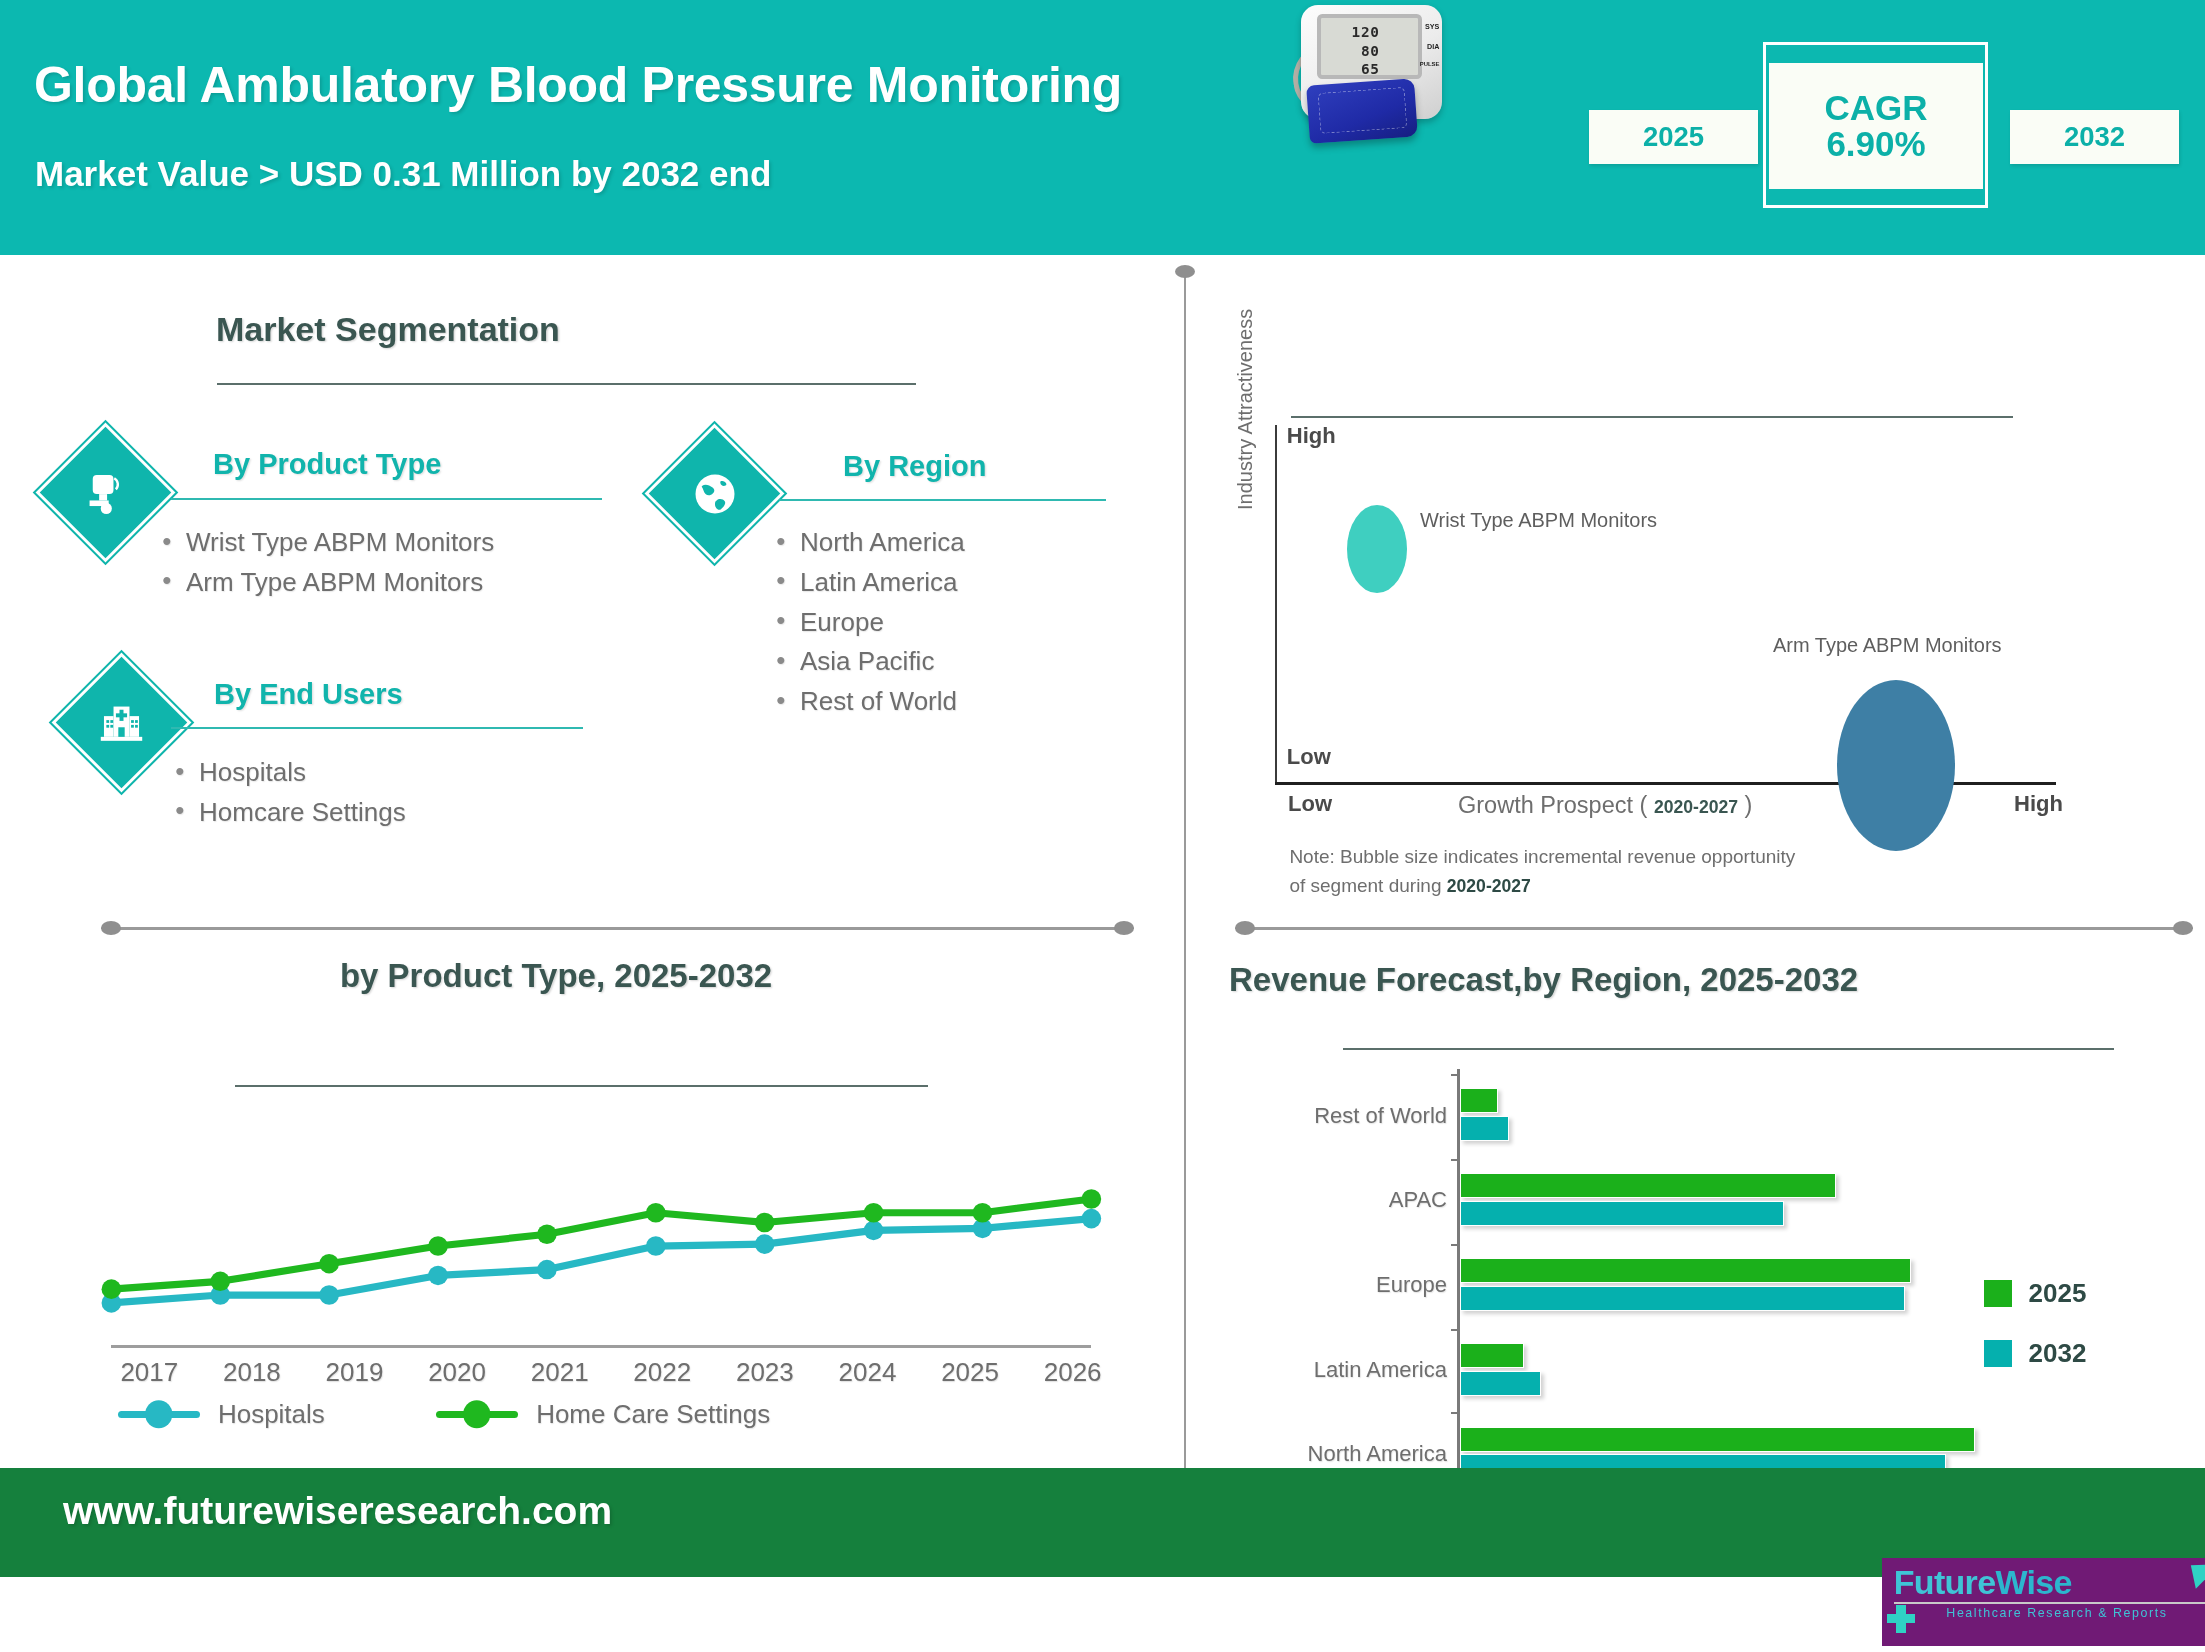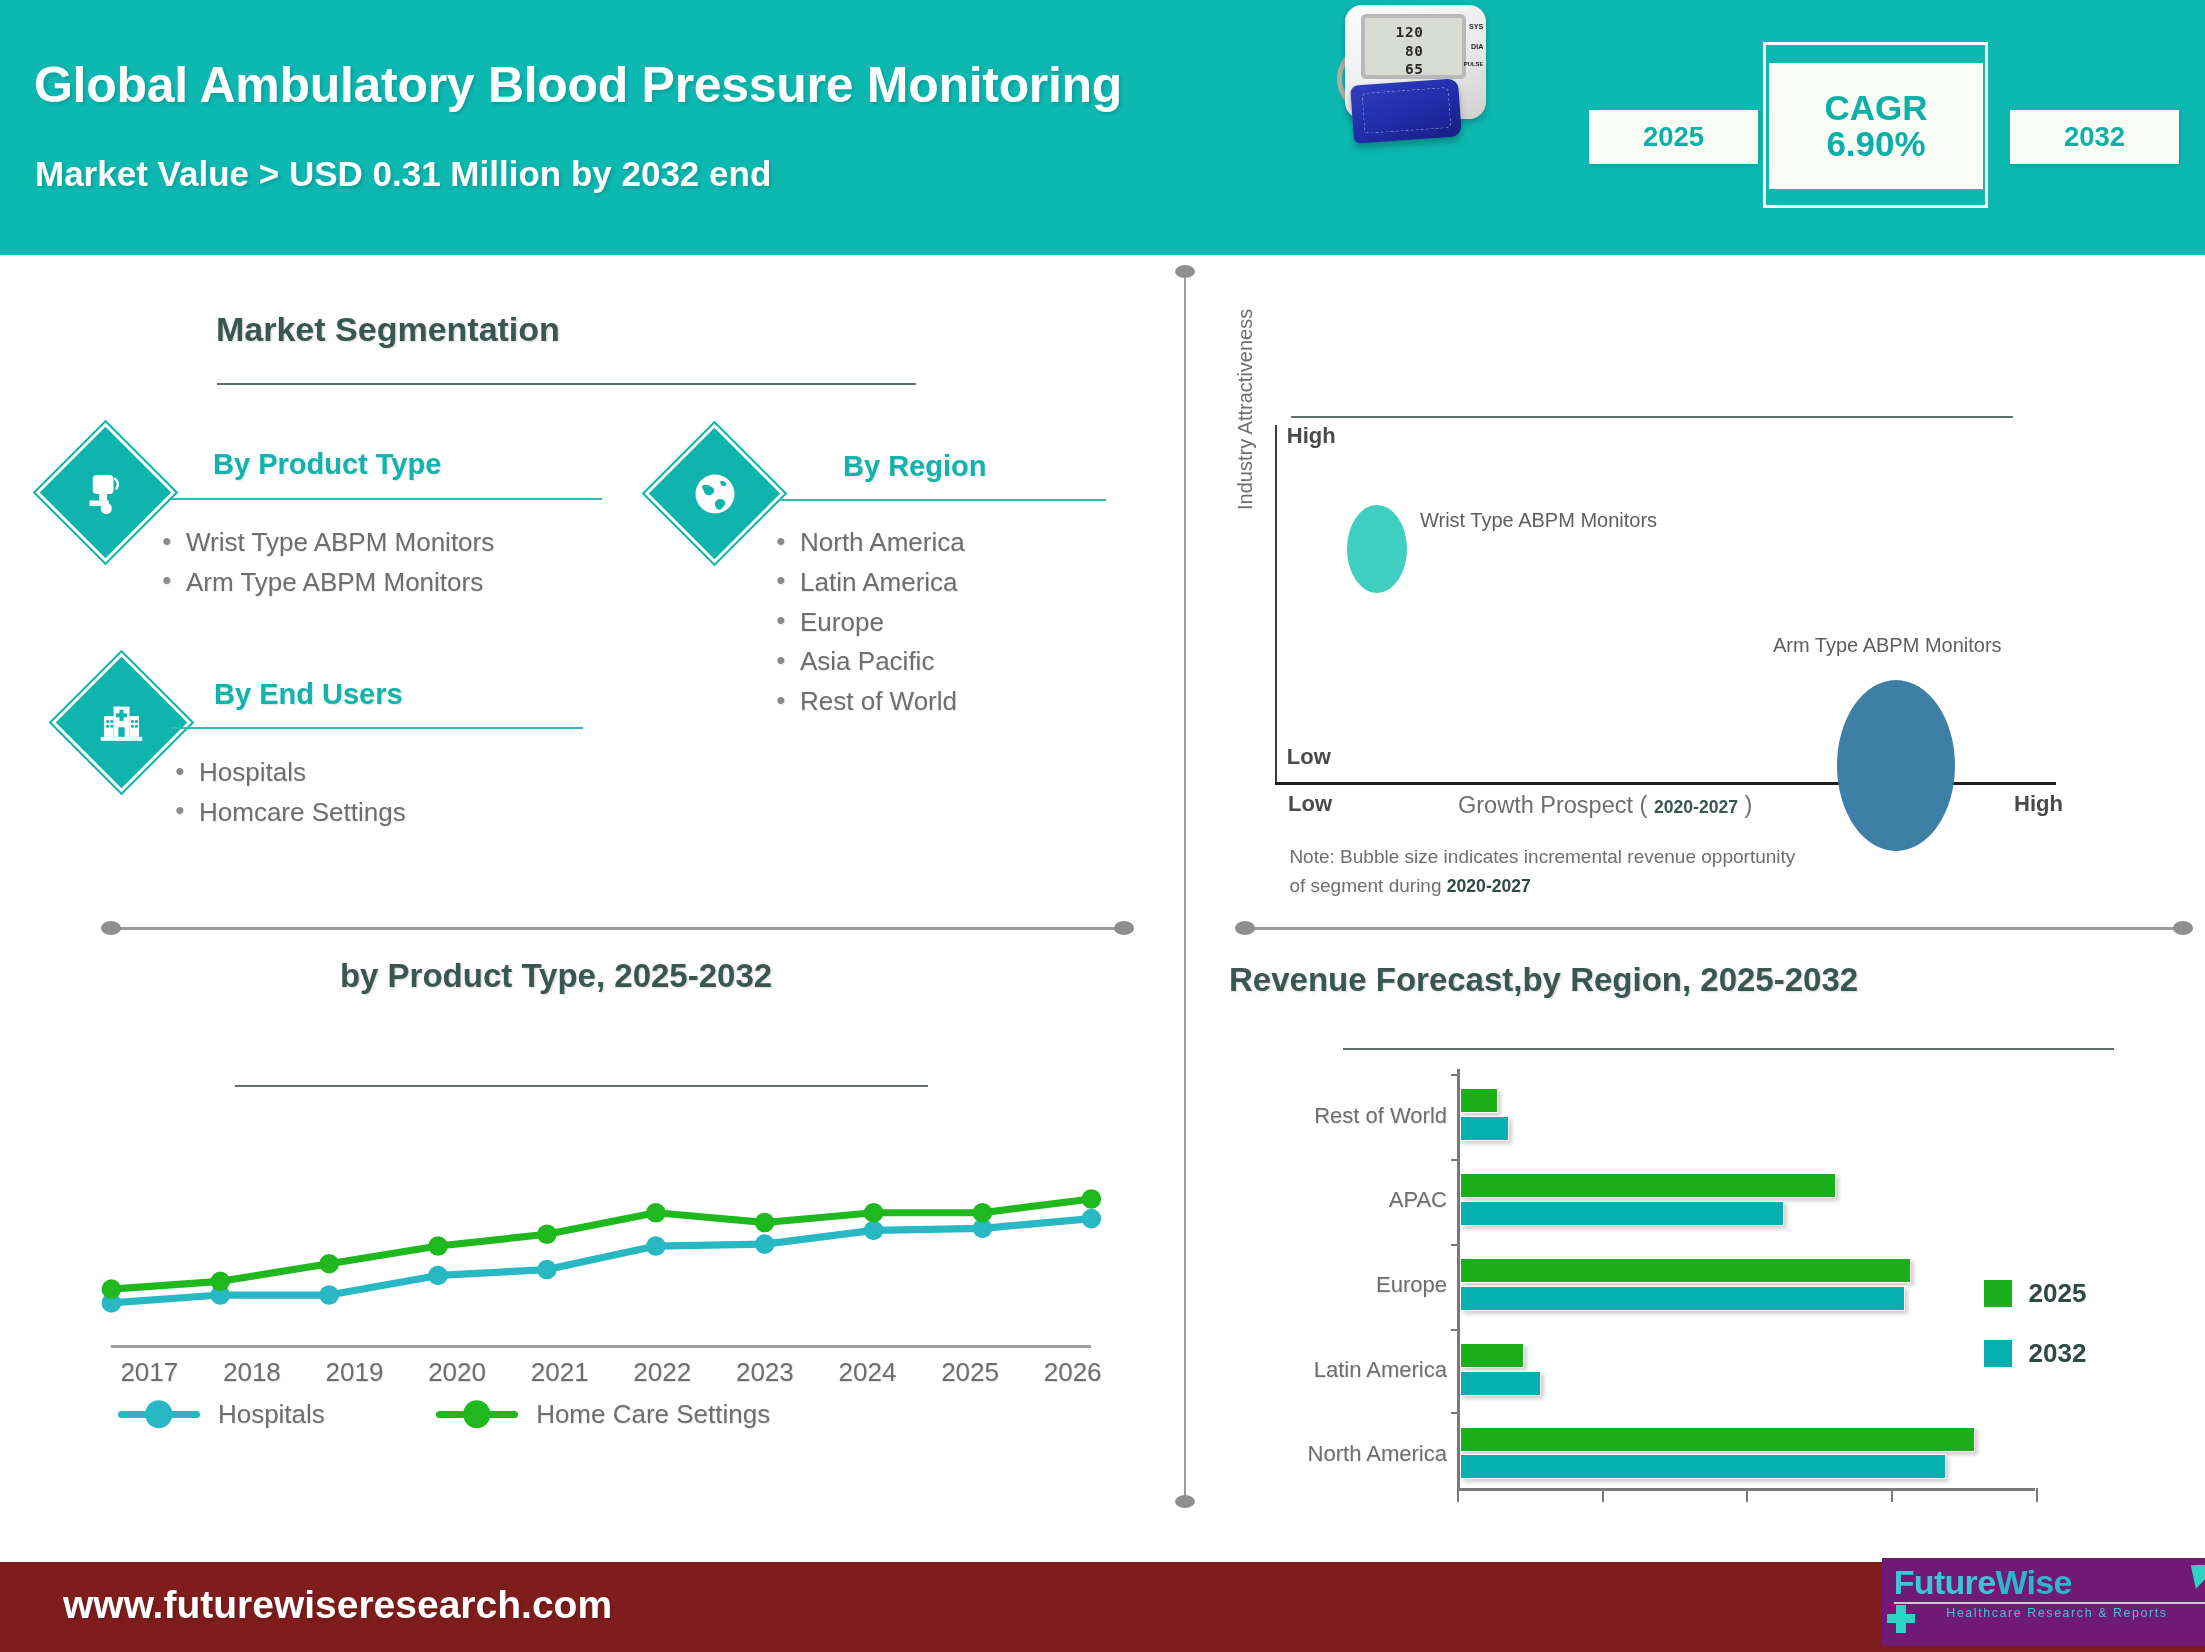--- a/index.html
+++ b/index.html
@@ -47,21 +47,21 @@
     position: absolute; left: 1769px; top: 63px;
     width: 214px; height: 126px;
     background: #FAFDF6;
     display: flex; flex-direction: column;
     align-items: center; justify-content: center;
     line-height: 1.03;
   }
   .cagr-inner span { font-size: 35px; font-weight: bold; color: #0CB0A8; }
 
   
-  .bp-device { position: absolute; left: 1301px; top: 5.2px; width: 150px; height: 131px; margin-left: 44px; }
+  .bp-device { position: absolute; left: 1301px; top: 5.2px; width: 150px; height: 131px; }
   .bp-body {
     position: absolute; left: 0; top: 0; width: 141px; height: 114px;
     background: linear-gradient(150deg,#fdfdfd 0%,#ececec 55%,#cfcfcf 100%);
     border-radius: 17px;
     box-shadow: 0 3.9px 6.5px rgba(0,0,0,0.22);
   }
   .bp-screen {
     position: absolute; left: 15.7px; top: 9.2px; width: 105px; height: 65px;
     background: #d8dad4; border: 4.6px solid #b8b8b8; border-radius: 5.2px;
   }
@@ -220,21 +220,21 @@
   .bar.y2025 { background: #1BB01B; }
   .bar.y2032 { background: #05B0AE; }
   .bar-legend { position: absolute; left: 1984px; top: 1278px; }
   .bl-row { display: flex; align-items: center; gap: 17px; margin-bottom: 29px; }
   .bl-sw { width: 27.5px; height: 27.5px; }
   .bl-sw.y2025 { background: #1BB01B; }
   .bl-sw.y2032 { background: #05B0AE; }
   .bl-tx { font-size: 26px; font-weight: bold; color: #2E4A45; }
 
   
-  .footer { position: absolute; left: 0; top: 1562px; width: 2205px; height: 91px; background: #7f1d1d; }
+  .footer { position: absolute; left: 0; top: 1468px; width: 2205px; height: 109px; background: #15803d; }
   .foot-url {
     position: absolute; left: 63px; top: 21px;
     font-size: 39px; font-weight: bold; color: #ffffff;
     text-shadow: 2px 2px 3.3px rgba(0,0,0,0.15);
   }
   .logo-box {
     position: absolute; left: 1882px; top: 1558px;
     width: 350px; height: 88px; background: #701a75;
     padding: 6.5px 11.8px;
   }

